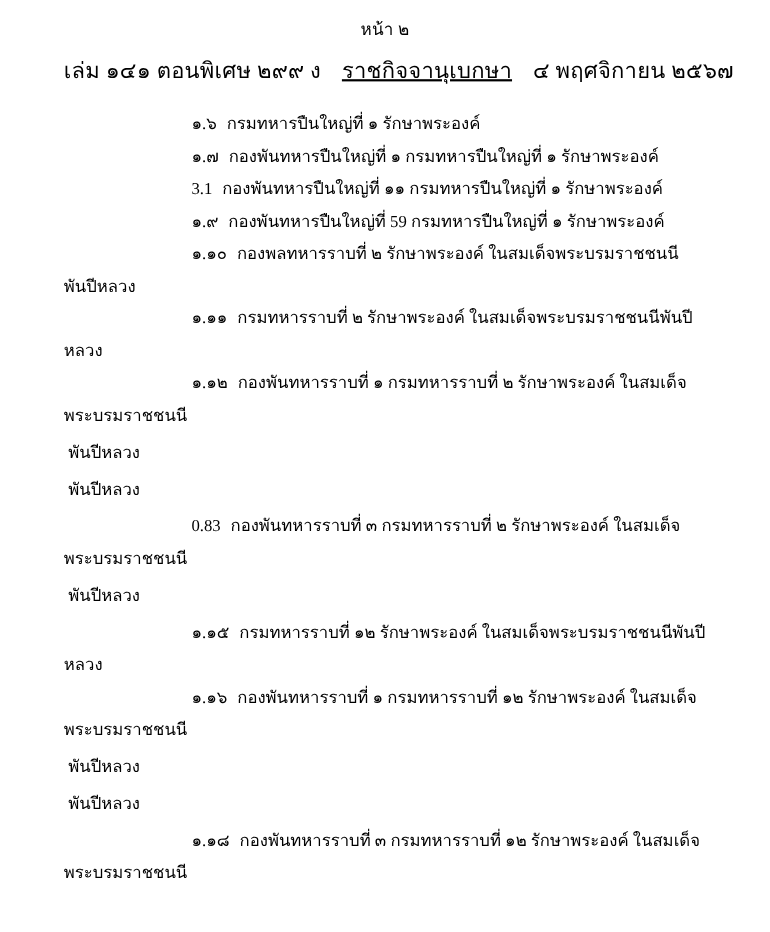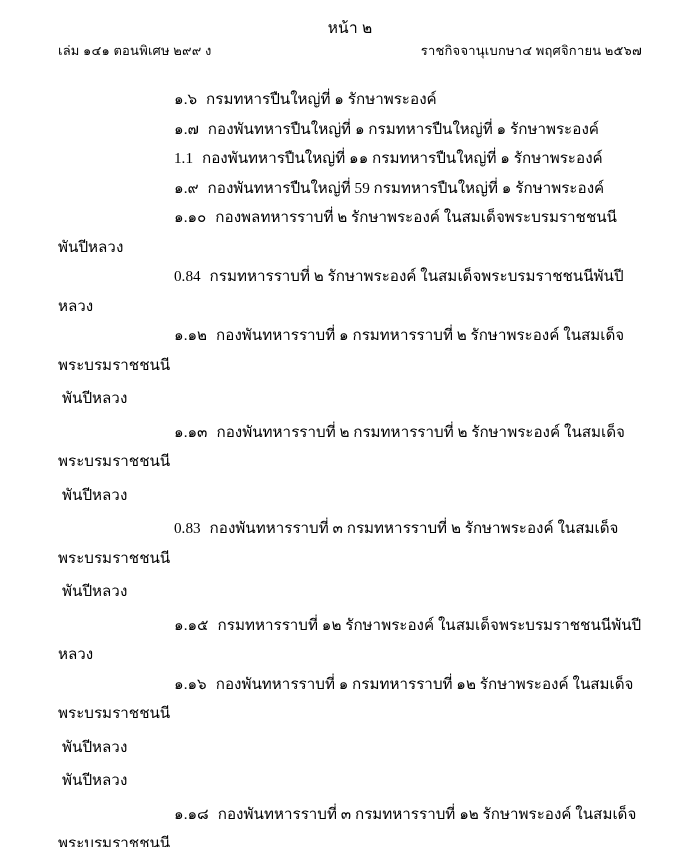--- a/index.html
+++ b/index.html
@@ -26,37 +26,40 @@
     text-align: center;
     font-size: 15.5px;
     line-height: 20px;
     margin: 0 0 2px 0;
     letter-spacing: 0.2px;
   }
   .header-row {
     display: flex;
     align-items: baseline;
     justify-content: space-between;
-    font-size: 13px;
+    font-size: 20px;
     line-height: 22px;
     margin: 0 0 22px 0;
     white-space: nowrap;
+    gap: 19px;
   }
   .header-left {
     flex: 0 0 auto;
     letter-spacing: 0.2px;
   }
   .header-center {
     flex: 1 1 auto;
     text-align: right;
     letter-spacing: 0.2px;
+    text-decoration: underline;
   }
   .header-right {
     flex: 0 0 auto;
     letter-spacing: 0.2px;
+    margin-top: 14px;
   }
   .body {
     font-size: 15.2px;
     line-height: 29.5px;
   }
   .item {
     margin: 0;
     text-indent: 58px;
     text-align: left;
   }
@@ -86,27 +89,26 @@
 
   <div class="header-row">
     <span class="header-left">เล่ม ๑๔๑ ตอนพิเศษ ๒๙๙ ง</span>
     <span class="header-center">ราชกิจจานุเบกษา</span>
     <span class="header-right">๔ พฤศจิกายน ๒๕๖๗</span>
   </div>
 
   <div class="body" id="body-list">
       <p class="item"><span class="num">๑.๖</span><span class="gap">&nbsp;</span><span class="spaced">กรมทหารปืนใหญ่ที่ ๑ รักษาพระองค์</span></p>
       <p class="item"><span class="num">๑.๗</span><span class="gap">&nbsp;</span><span class="spaced">กองพันทหารปืนใหญ่ที่ ๑ กรมทหารปืนใหญ่ที่ ๑ รักษาพระองค์</span></p>
-      <p class="item"><span class="num">1.1</span><span class="gap">&nbsp;</span><span class="spaced">กองพันทหารปืนใหญ่ที่ ๑๑ กรมทหารปืนใหญ่ที่ ๑ รักษาพระองค์</span></p>
+      <p class="item"><span class="num">3.1</span><span class="gap">&nbsp;</span><span class="spaced">กองพันทหารปืนใหญ่ที่ ๑๑ กรมทหารปืนใหญ่ที่ ๑ รักษาพระองค์</span></p>
       <p class="item"><span class="num">๑.๙</span><span class="gap">&nbsp;</span><span class="spaced">กองพันทหารปืนใหญ่ที่ 59 กรมทหารปืนใหญ่ที่ ๑ รักษาพระองค์</span></p>
       <p class="item"><span class="num">๑.๑๐</span><span class="gap">&nbsp;</span><span class="spaced">กองพลทหารราบที่ ๒ รักษาพระองค์ ในสมเด็จพระบรมราชชนนีพันปีหลวง</span></p>
-      <p class="item"><span class="num">0.84</span><span class="gap">&nbsp;</span><span class="spaced">กรมทหารราบที่ ๒ รักษาพระองค์ ในสมเด็จพระบรมราชชนนีพันปีหลวง</span></p>
+      <p class="item"><span class="num">๑.๑๑</span><span class="gap">&nbsp;</span><span class="spaced">กรมทหารราบที่ ๒ รักษาพระองค์ ในสมเด็จพระบรมราชชนนีพันปีหลวง</span></p>
       <p class="item"><span class="num">๑.๑๒</span><span class="gap">&nbsp;</span><span class="spaced">กองพันทหารราบที่ ๑ กรมทหารราบที่ ๒ รักษาพระองค์ ในสมเด็จพระบรมราชชนนี</span></p>
       <p class="item cont">พันปีหลวง</p>
-      <p class="item"><span class="num">๑.๑๓</span><span class="gap">&nbsp;</span><span class="spaced">กองพันทหารราบที่ ๒ กรมทหารราบที่ ๒ รักษาพระองค์ ในสมเด็จพระบรมราชชนนี</span></p>
       <p class="item cont">พันปีหลวง</p>
       <p class="item"><span class="num">0.83</span><span class="gap">&nbsp;</span><span class="spaced">กองพันทหารราบที่ ๓ กรมทหารราบที่ ๒ รักษาพระองค์ ในสมเด็จพระบรมราชชนนี</span></p>
       <p class="item cont">พันปีหลวง</p>
       <p class="item"><span class="num">๑.๑๕</span><span class="gap">&nbsp;</span><span class="spaced">กรมทหารราบที่ ๑๒ รักษาพระองค์ ในสมเด็จพระบรมราชชนนีพันปีหลวง</span></p>
       <p class="item"><span class="num">๑.๑๖</span><span class="gap">&nbsp;</span><span class="spaced">กองพันทหารราบที่ ๑ กรมทหารราบที่ ๑๒ รักษาพระองค์ ในสมเด็จพระบรมราชชนนี</span></p>
       <p class="item cont">พันปีหลวง</p>
       <p class="item cont">พันปีหลวง</p>
       <p class="item"><span class="num">๑.๑๘</span><span class="gap">&nbsp;</span><span class="spaced">กองพันทหารราบที่ ๓ กรมทหารราบที่ ๑๒ รักษาพระองค์ ในสมเด็จพระบรมราชชนนี</span></p>
     </div>
 

